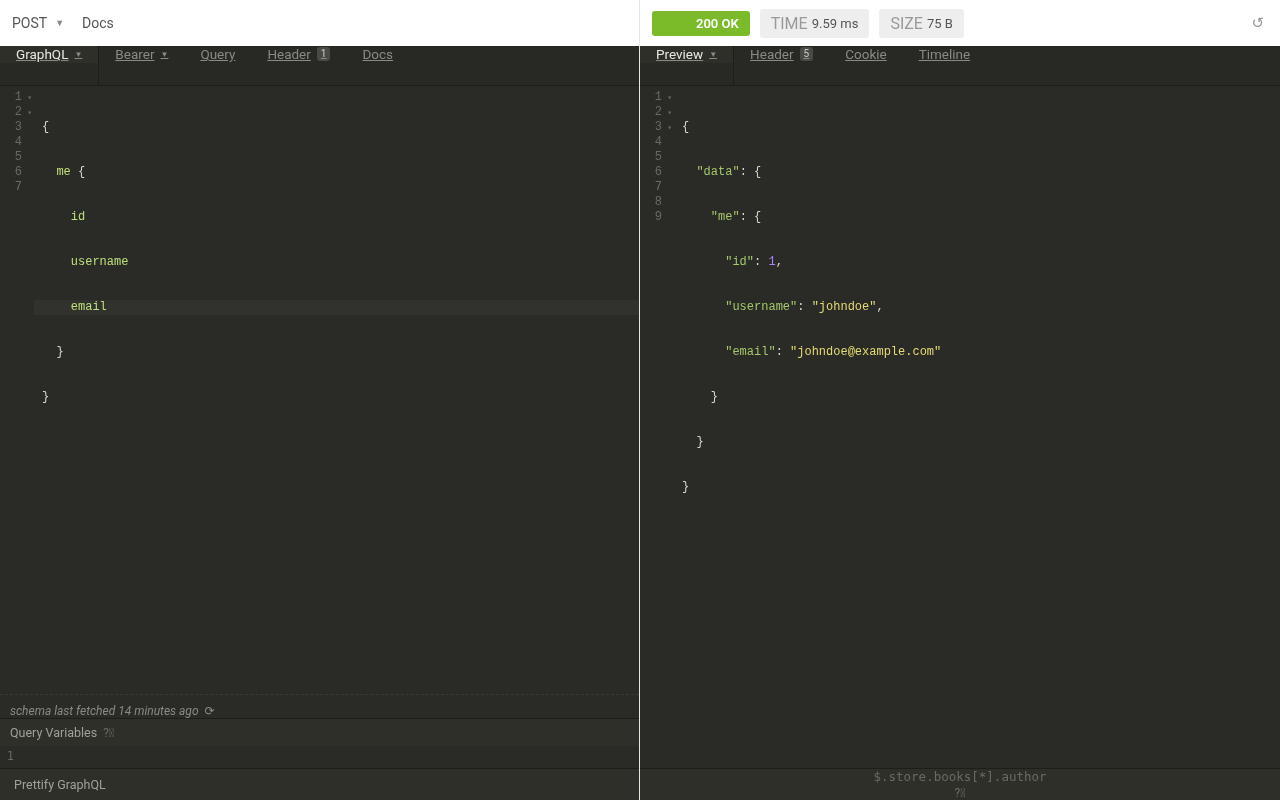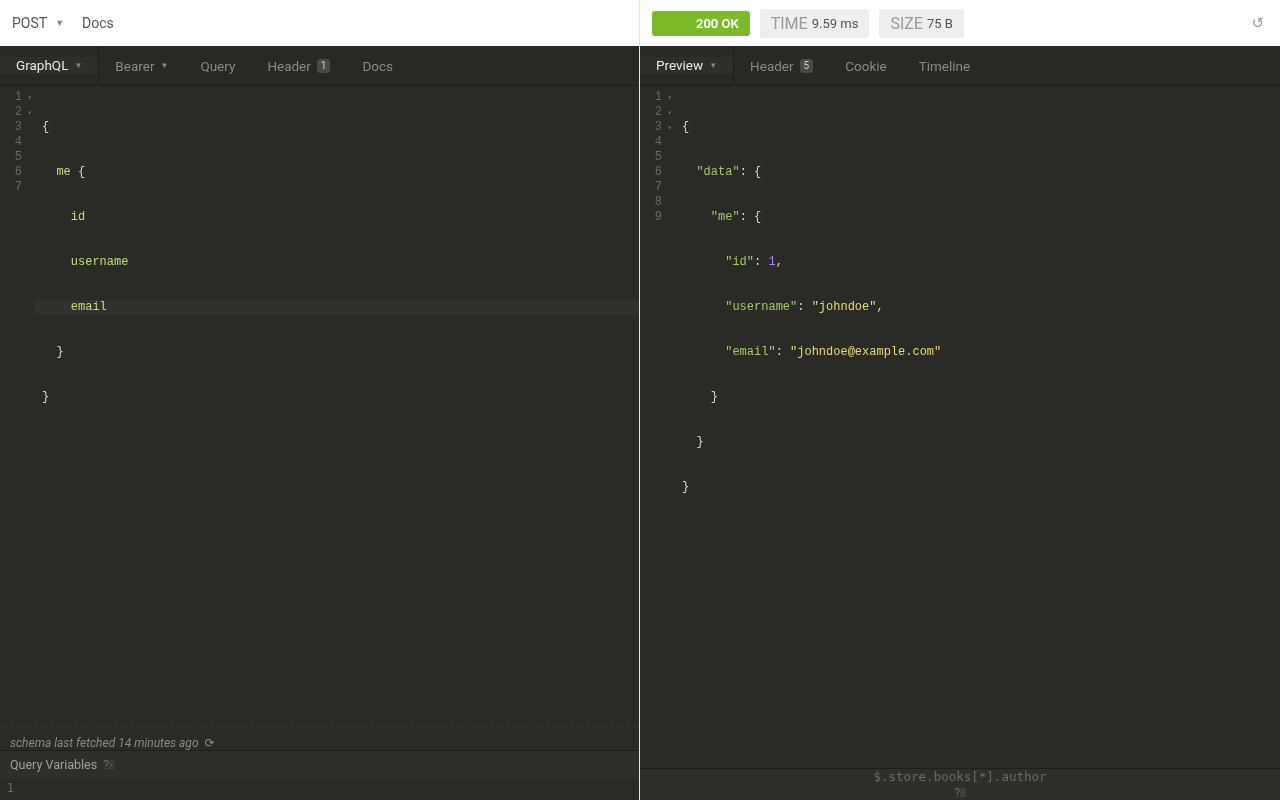--- a/index.html
+++ b/index.html
@@ -17,21 +17,21 @@
 
   .status-pill { padding: 5px 11px; border-radius: 3px; font-size: 13px; font-weight: 600; margin-right: 10px; display:inline-flex; align-items:center;}
   .status-ok { background: #7bbb2a; color: #fff; padding-left: 44px; }
   .status-meta { background: #eee; color: #666; font-weight: 400; }
   .status-meta .label { color: #999; margin-right: 4px; font-size: 16px;}
   .status-meta .val { color: #555; font-size: 13px;}
   .topbar-right-spacer { flex: 1; }
   .history-icon { color: #999; font-size: 15px; cursor: pointer; padding: 4px;}
 
   
-  .tabs { height: 40px; background: #282824; display: flex; align-items: center; font-size: 13.5px; color: #8a8a82; border-bottom: 1px solid #1d1d1a; }
+  .tabs { height: 40px; background: #282824; display: flex; align-items: flex-start; font-size: 13.5px; color: #8a8a82; border-bottom: 1px solid #1d1d1a; text-decoration: underline; }
   .tab { display: flex; align-items: center; padding: 0 16px; gap: 6px; cursor: pointer; position: relative; }
   .tab.active { color: #e8e8e2; background: #2f2f2a; border-bottom: 1px solid #2f2f2a; }
   .tab .caret { font-size: 8px; color: #888; }
   .tab .badge { background: #4a4a44; color: #ccc; border-radius: 3px; font-size: 10px; padding: 0 4px; line-height: 14px; height: 14px; display: inline-flex; align-items: center; }
   .tab-sep { width: 1px; background: #1d1d1a; align-self: stretch; }
 
   
   .editor { flex: 1; background: #2a2a26; display: flex; font-family: Menlo, Consolas, "Courier New", monospace; font-size: 12px; line-height: 15px; overflow: hidden; position: relative; }
   .gutter { width: 34px; background: #2a2a26; color: #6a6a62; text-align: right; padding: 4px 4px 0 0; user-select: none; }
   .gutter .ln { height: 15px; position: relative; padding-right: 8px;}
@@ -128,20 +128,23 @@
       <span>Query Variables</span>
       <span class="help-icon">?⃝</span>
     </div>
     <div class="qv-body">
       <div class="gutter">
           <div class="ln">1</div>
         </div>
       <div class="code"></div>
     </div>
 
+    <div class="bottom">
+      <span>Prettify GraphQL</span>
+    </div>
   </div>
 
   <div class="pane">
     <div class="topbar">
       <span class="status-pill status-ok">200 OK</span>
       <span class="status-pill status-meta">
         <span class="label">TIME</span>
         <span class="val">9.59 ms</span>
       </span>
       <span class="status-pill status-meta">

